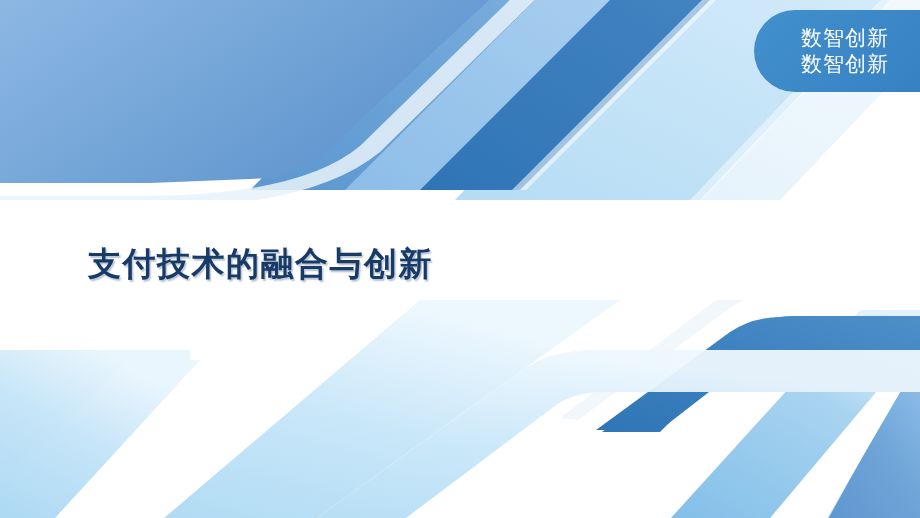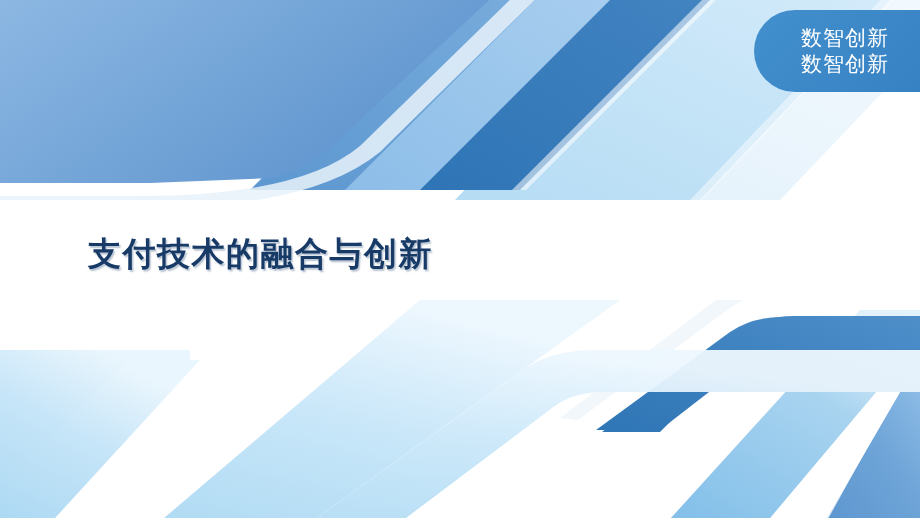--- a/index.html
+++ b/index.html
@@ -187,15 +187,15 @@
       <path d="M 160,530 L 300,530 L 520,372 Q 548,350 596,350 L 920,350
                L 920,392 L 604,392 Q 572,392 552,408 L 390,530 L 300,530 Z" fill="url(#gBottomLeft2)" opacity="0.95"></path>
     </g>
   </svg>
 
   <div class="badge" style="background:linear-gradient(135deg,#4390CE 0%,#3580C1 100%);">
     <span class="badge-line">数智创新</span>
     <span class="badge-line">数智创新</span>
   </div>
 
-  <div class="title" style="color:#173A67;">支付技术的融合与创新</div>
+  <div class="title" style="color:#173A67;margin-top:10px;">支付技术的融合与创新</div>
 
 </div>
 
 </body></html>

